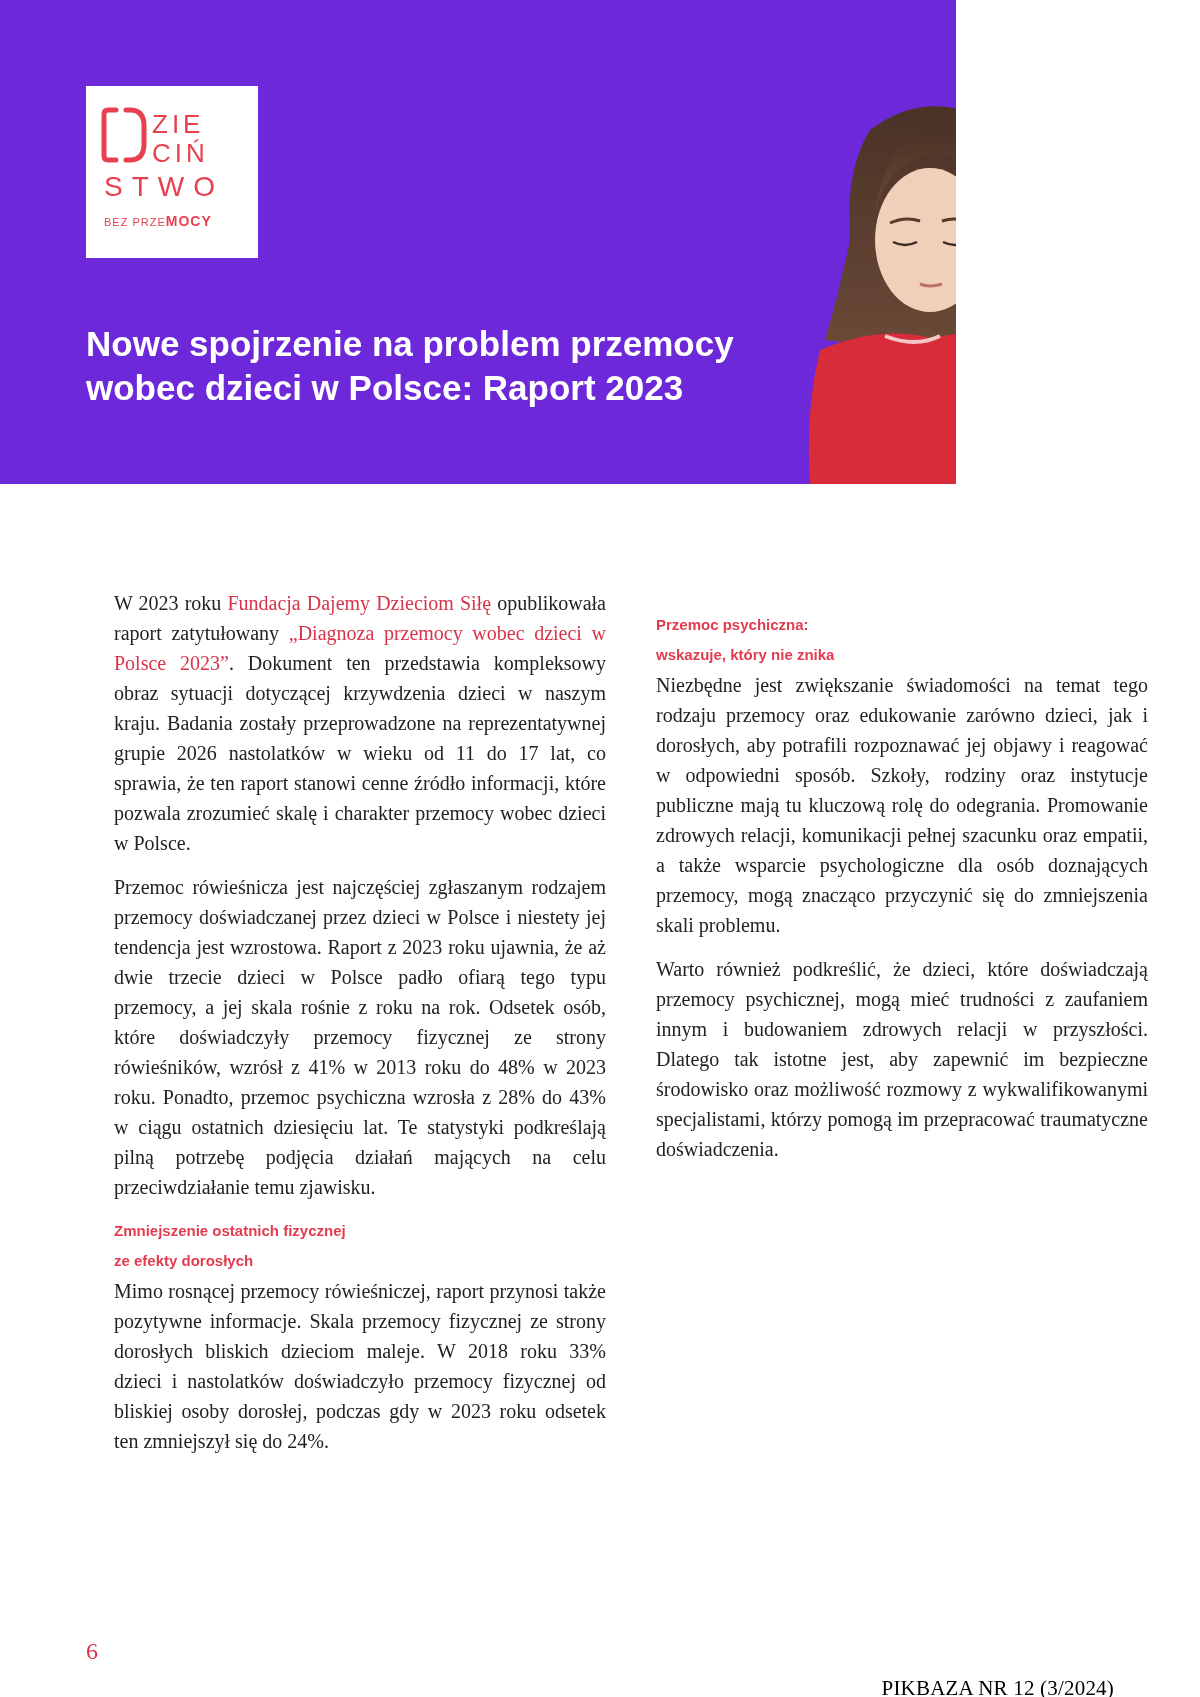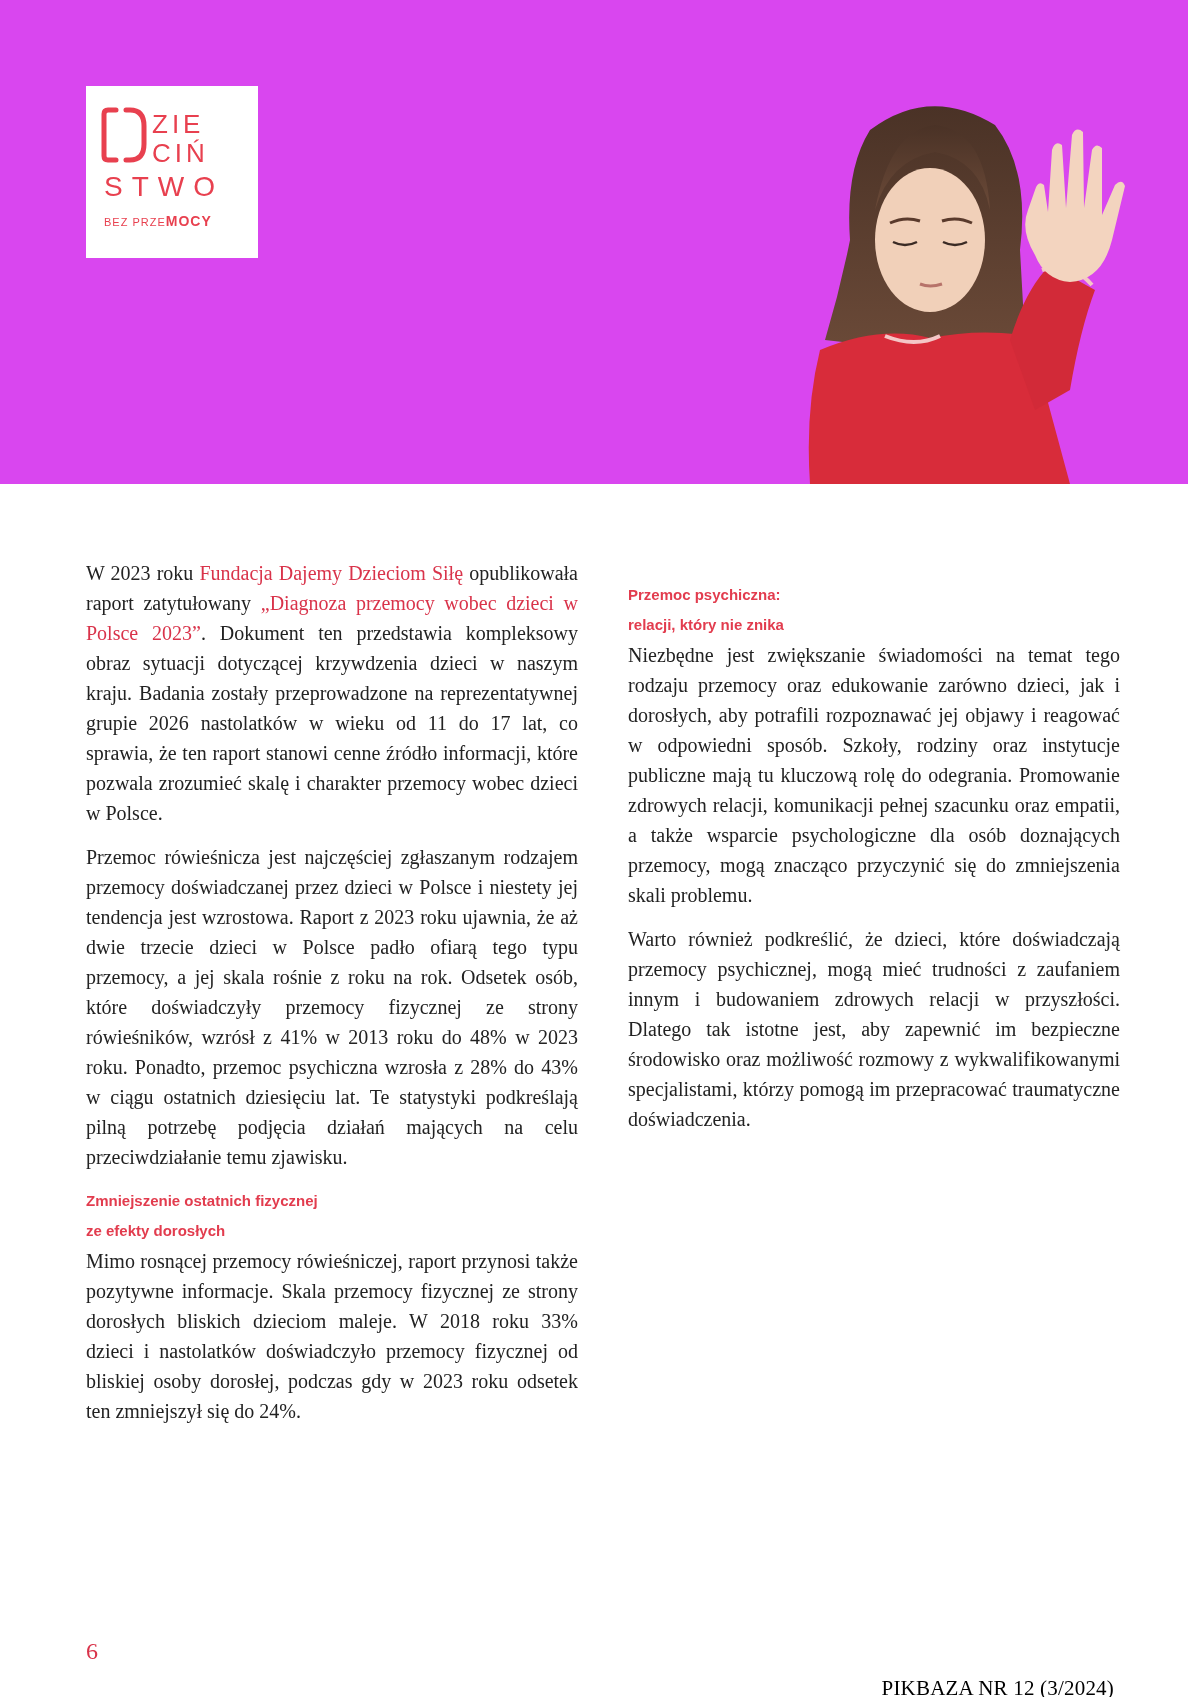--- a/index.html
+++ b/index.html
@@ -1,37 +1,37 @@
 <!DOCTYPE html>
 <html><head>
   <meta charset="utf-8">
   <style>
     * { box-sizing: border-box; margin: 0; padding: 0; }
     html, body { width: 1200px; height: 1697px; background: #ffffff; overflow: hidden; }
     body { position: relative; font-family: "Liberation Serif", "DejaVu Serif", serif; color: #222; }
 
     .banner {
-      position: absolute; left: 0; top: 0; width: 1188px; height: 484px;
-      background: #d946ef; overflow: hidden;
+      position: absolute; left: 0; top: 0; width: 956px; height: 484px;
+      background: #6d28d9; overflow: hidden;
     }
     .logo-box {
       position: absolute; left: 86px; top: 86px; width: 172px; height: 172px;
       background: #ffffff;
     }
     .logo-svg { position: absolute; left: 0; top: 0; width: 172px; height: 172px; }
 
     .banner-title {
       position: absolute; left: 86px; top: 322px; width: 700px;
       font-family: "Liberation Sans", "DejaVu Sans", sans-serif;
       font-weight: bold; font-size: 35px; line-height: 44px; color: #ffffff;
     }
 
     .photo { position: absolute; left: 780px; top: 90px; width: 420px; height: 394px; }
 
-    .col { position: absolute; top: 558px; width: 492px; }
+    .col { position: absolute; top: 588px; width: 492px; margin-left: 28px; }
     .col-left { left: 86px; }
     .col-right { left: 628px; }
 
     p.body {
       font-size: 20px; line-height: 30px; text-align: justify; color: #222;
       hyphens: manual;
     }
     p.body + p.body { margin-top: 14px; }
     .accent { color: #D9334A; }
 
@@ -61,20 +61,21 @@
       <path d="M40 24 H44 Q58 24 58 40 V58 Q58 74 44 74 H40" fill="none" stroke="#E8404F" stroke-width="5" stroke-linecap="round"></path>
       <text x="66" y="47" font-family="Liberation Sans, DejaVu Sans, sans-serif" font-size="26" fill="#E8404F" letter-spacing="4">ZIE</text>
       <text x="66" y="76" font-family="Liberation Sans, DejaVu Sans, sans-serif" font-size="26" fill="#E8404F" letter-spacing="4">CIŃ</text>
       <text x="18" y="110" font-family="Liberation Sans, DejaVu Sans, sans-serif" font-size="28" fill="#E8404F" letter-spacing="9">STWO</text>
       <text x="18" y="140" font-family="Liberation Sans, DejaVu Sans, sans-serif" font-size="11" fill="#E8404F" letter-spacing="1">
         <tspan>BEZ PRZE</tspan><tspan font-weight="bold" font-size="14">MOCY</tspan>
       </text>
     </svg>
   </div>
 
+  <h1 class="banner-title">Nowe spojrzenie na problem przemocy wobec dzieci w Polsce: Raport 2023</h1>
 
   <svg class="photo" viewBox="0 0 420 394">
     <defs>
       <linearGradient id="hairG" x1="0" y1="0" x2="0" y2="1">
         <stop offset="0" stop-color="#4a3226"></stop>
         <stop offset="1" stop-color="#6b4a38"></stop>
       </linearGradient>
     </defs>
 
     <path d="M90 40 Q150 -5 215 35 Q250 80 240 160 L245 250 Q200 270 150 262 L45 250 Q60 200 70 150 Q65 80 90 40 Z" fill="url(#hairG)"></path>
@@ -106,19 +107,19 @@
   <p class="body"><span>W 2023 roku </span><span class="accent">Fundacja Dajemy Dzieciom Siłę</span><span> opublikowała raport zatytułowany </span><span class="accent">„Diagnoza przemocy wobec dzieci w Polsce 2023”</span><span>. Dokument ten przedstawia kompleksowy obraz sytuacji dotyczącej krzywdzenia dzieci w naszym kraju. Badania zostały przeprowadzone na reprezentatywnej grupie 2026 nastolatków w wieku od 11 do 17 lat, co sprawia, że ten raport stanowi cenne źródło informacji, które pozwala zrozumieć skalę i charakter przemocy wobec dzieci w Polsce.</span></p>
 
   <p class="body">Przemoc rówieśnicza jest najczęściej zgłaszanym rodzajem przemocy doświadczanej przez dzieci w Polsce i niestety jej tendencja jest wzrostowa. Raport z 2023 roku ujawnia, że aż dwie trzecie dzieci w Polsce padło ofiarą tego typu przemocy, a jej skala rośnie z roku na rok. Odsetek osób, które doświadczyły przemocy fizycznej ze strony rówieśników, wzrósł z 41% w 2013 roku do 48% w 2023 roku. Ponadto, przemoc psychiczna wzrosła z 28% do 43% w ciągu ostatnich dziesięciu lat. Te statystyki podkreślają pilną potrzebę podjęcia działań mających na celu przeciwdziałanie temu zjawisku.</p>
 
   <h2 class="sec"><span>Zmniejszenie ostatnich fizycznej</span><br><span>ze efekty dorosłych</span></h2>
   <p class="body">Mimo rosnącej przemocy rówieśniczej, raport przynosi także pozytywne informacje. Skala przemocy fizycznej ze strony dorosłych bliskich dzieciom maleje. W 2018 roku 33% dzieci i nastolatków doświadczyło przemocy fizycznej od bliskiej osoby dorosłej, podczas gdy w 2023 roku odsetek ten zmniejszył się do 24%.</p>
 </div>
 
 <div class="col col-right">
 
-  <h2 class="sec" style="margin-top:22px"><span>Przemoc psychiczna:</span><br><span>relacji, który nie znika</span></h2>
+  <h2 class="sec" style="margin-top:22px"><span>Przemoc psychiczna:</span><br><span>wskazuje, który nie znika</span></h2>
   <p class="body">Niezbędne jest zwiększanie świadomości na temat tego rodzaju przemocy oraz edukowanie zarówno dzieci, jak i dorosłych, aby potrafili rozpoznawać jej objawy i reagować w odpowiedni sposób. Szkoły, rodziny oraz instytucje publiczne mają tu kluczową rolę do odegrania. Promowanie zdrowych relacji, komunikacji pełnej szacunku oraz empatii, a także wsparcie psychologiczne dla osób doznających przemocy, mogą znacząco przyczynić się do zmniejszenia skali problemu.</p>
   <p class="body">Warto również podkreślić, że dzieci, które doświadczają przemocy psychicznej, mogą mieć trudności z zaufaniem innym i budowaniem zdrowych relacji w przyszłości. Dlatego tak istotne jest, aby zapewnić im bezpieczne środowisko oraz możliwość rozmowy z wykwalifikowanymi specjalistami, którzy pomogą im przepracować traumatyczne doświadczenia.</p>
 </div>
 
 <div class="footer-page">6</div>
 <div class="footer-mag">PIKBAZA NR 12 (3/2024)</div>
 
 </body></html>

